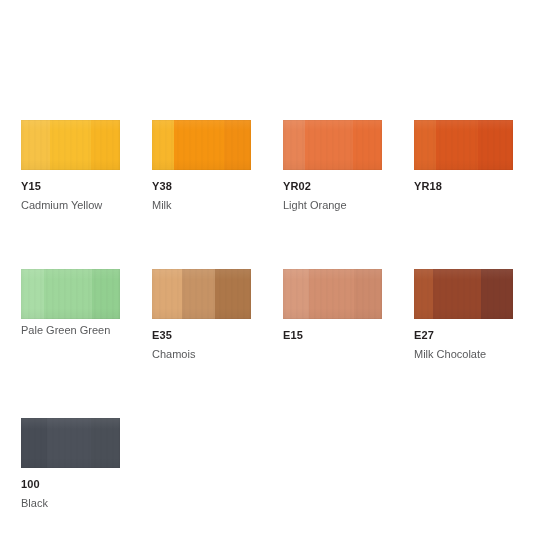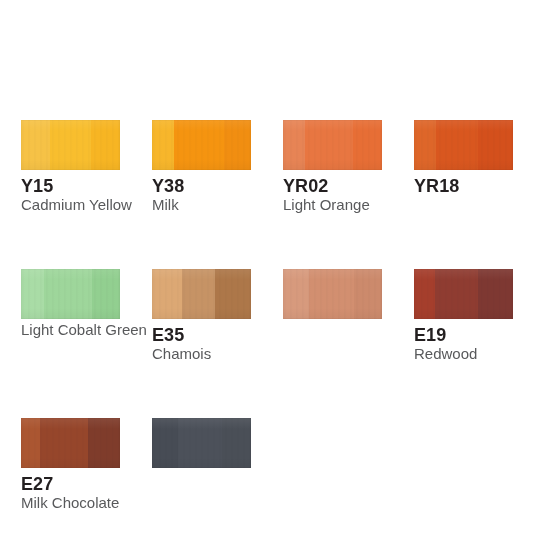--- a/index.html
+++ b/index.html
@@ -78,30 +78,30 @@
         rgba(0,0,0,0.035) 100%);
   }
   .chip .edge {
     position: absolute;
     left: 0; top: 0; right: 0; bottom: 0;
     pointer-events: none;
     box-shadow: inset 0 0 0 0.5px rgba(0,0,0,0.055);
   }
   .code {
     margin-top: 9px;
-    font-size: 18px;
+    font-size: 11px;
     font-weight: bold;
     color: #231f20;
     letter-spacing: 0.1px;
     line-height: 15px;
     white-space: nowrap;
   }
   .cname {
     margin-top: 4px;
-    font-size: 15px;
+    font-size: 11px;
     font-weight: normal;
     color: #58595b;
     line-height: 14px;
     white-space: nowrap;
   }
 </style>
 </head>
 <body>
 
 <div id="swatch-sheet">
@@ -155,21 +155,21 @@
       </div>
       <div class="swatch-cell">
         <div class="chip" style="background: rgb(157, 212, 154);">
           <div class="band" style="background: rgb(169, 220, 166); width: 23px; flex: 0 0 23px;"></div>
           <div class="band" style="background: rgb(158, 214, 155); width: 48px; flex: 0 0 48px;"></div>
           <div class="band" style="background: rgb(146, 207, 144); width: 28px; flex: 0 0 28px;"></div>
           <div class="texture"></div>
           <div class="sheen"></div>
           <div class="edge"></div>
         </div>
-        <div class="cname">Light Cobalt Green</div>
+        <div class="cname">Pale Green Green</div>
       </div>
       <div class="swatch-cell">
         <div class="chip" style="background: rgb(206, 150, 102);">
           <div class="band" style="background: rgb(220, 168, 116); width: 30px; flex: 0 0 30px;"></div>
           <div class="band" style="background: rgb(198, 147, 101); width: 33px; flex: 0 0 33px;"></div>
           <div class="band" style="background: rgb(173, 119, 73); width: 36px; flex: 0 0 36px;"></div>
           <div class="texture"></div>
           <div class="sheen"></div>
           <div class="edge"></div>
         </div>
@@ -178,32 +178,21 @@
       </div>
       <div class="swatch-cell">
         <div class="chip" style="background: rgb(211, 145, 115);">
           <div class="band" style="background: rgb(215, 154, 125); width: 26px; flex: 0 0 26px;"></div>
           <div class="band" style="background: rgb(210, 143, 112); width: 45px; flex: 0 0 45px;"></div>
           <div class="band" style="background: rgb(204, 138, 108); width: 28px; flex: 0 0 28px;"></div>
           <div class="texture"></div>
           <div class="sheen"></div>
           <div class="edge"></div>
         </div>
-      </div>
-      <div class="swatch-cell">
-        <div class="chip" style="background: rgb(147, 56, 47);">
-          <div class="band" style="background: rgb(165, 62, 44); width: 21px; flex: 0 0 21px;"></div>
-          <div class="band" style="background: rgb(143, 60, 49); width: 43px; flex: 0 0 43px;"></div>
-          <div class="band" style="background: rgb(126, 56, 50); width: 35px; flex: 0 0 35px;"></div>
-          <div class="texture"></div>
-          <div class="sheen"></div>
-          <div class="edge"></div>
-        </div>
-        <div class="code">E19</div>
-        <div class="cname">Redwood</div>
+        <div class="code">E15</div>
       </div>
       <div class="swatch-cell">
         <div class="chip" style="background: rgb(156, 75, 44);">
           <div class="band" style="background: rgb(171, 86, 49); width: 19px; flex: 0 0 19px;"></div>
           <div class="band" style="background: rgb(150, 70, 43); width: 48px; flex: 0 0 48px;"></div>
           <div class="band" style="background: rgb(127, 60, 43); width: 32px; flex: 0 0 32px;"></div>
           <div class="texture"></div>
           <div class="sheen"></div>
           <div class="edge"></div>
         </div>
@@ -212,15 +201,17 @@
       </div>
       <div class="swatch-cell">
         <div class="chip" style="background: rgb(74, 79, 88);">
           <div class="band" style="background: rgb(71, 76, 85); width: 26px; flex: 0 0 26px;"></div>
           <div class="band" style="background: rgb(76, 81, 90); width: 44px; flex: 0 0 44px;"></div>
           <div class="band" style="background: rgb(74, 79, 87); width: 29px; flex: 0 0 29px;"></div>
           <div class="texture"></div>
           <div class="sheen"></div>
           <div class="edge"></div>
         </div>
+        <div class="code">100</div>
+        <div class="cname">Black</div>
       </div>
     </div>
 </div>
 
 </body></html>

